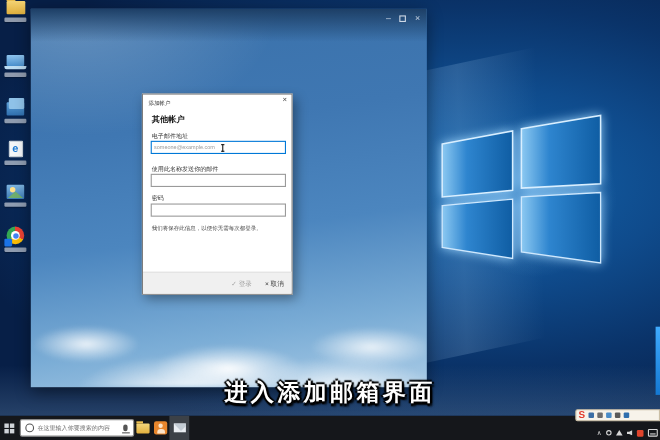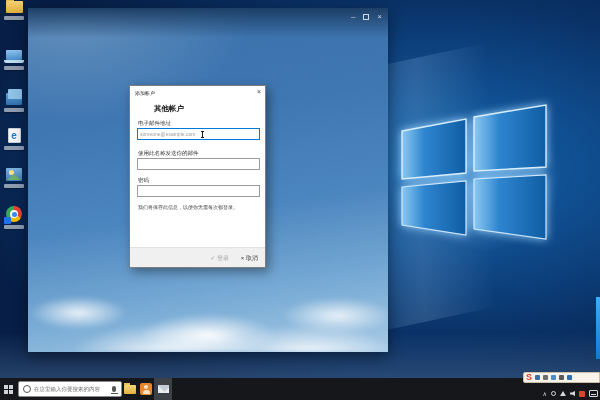--- a/index.html
+++ b/index.html
@@ -75,21 +75,21 @@
       radial-gradient(120px 40px at 78% 102%, rgba(255,255,255,.9), transparent 75%); }
   .mw-controls { position:absolute; right:6px; top:4px; display:flex; gap:8px; align-items:center;
     color:#cfd9e6; font-size:8px; }
   .mw-controls .maxbox { width:6px; height:6px; border:1px solid #cfd9e6; display:inline-block; }
 
   
   .dialog { position:absolute; left:101px; top:77px; width:137px; height:183px; background:#fff;
     border:1px solid #7d7d7d; box-shadow:3px 4px 10px rgba(0,0,0,.38); color:#222; }
   .dlg-title { position:absolute; left:5px; top:4px; font-size:5px; color:#333; }
   .dlg-close { position:absolute; right:4px; top:2px; font-size:7px; color:#444; cursor:default; }
-  .dlg-heading { position:absolute; left:24px; top:18px; font-size:7.5px; font-weight:bold; color:#111; }
+  .dlg-heading { position:absolute; left:8px; top:18px; font-size:7.5px; font-weight:bold; color:#111; }
   .dlg-label { position:absolute; left:8px; font-size:5.5px; color:#333; }
   .lbl-email { top:34px; } .lbl-name { top:64px; } .lbl-pass { top:91px; }
   .dlg-input { position:absolute; left:7px; width:123px; height:12px; background:#fff;
     border:1px solid #9a9a9a; }
   .in-email { top:42px; border:1px solid #0078d7; }
   .in-name { top:72px; } .in-pass { top:99px; }
   .ph-text { font-size:5px; color:#9b9b9b; line-height:10px; padding-left:2px; display:block;
     white-space:nowrap; overflow:hidden; }
   .ibeam { position:absolute; left:64px; top:2px; width:1px; height:7px; background:#1a1a1a; }
   .ibeam::before, .ibeam::after { content:""; position:absolute; left:-1px; width:3px; height:1px; background:#1a1a1a; }
@@ -232,20 +232,21 @@
           <span>登录</span>
         </div>
         <div class="dlg-btn btn-cancel">
           <span>×</span>
           <span>取消</span>
         </div>
       </div>
     </div>
   </div>
 
+  <div class="subtitle">进入添加邮箱界面</div>
 
   <div class="taskbar">
     <div class="start-btn">
       <div class="start-grid">
         <span></span>
           <span></span>
           <span></span>
           <span></span>
       </div>
     </div>

